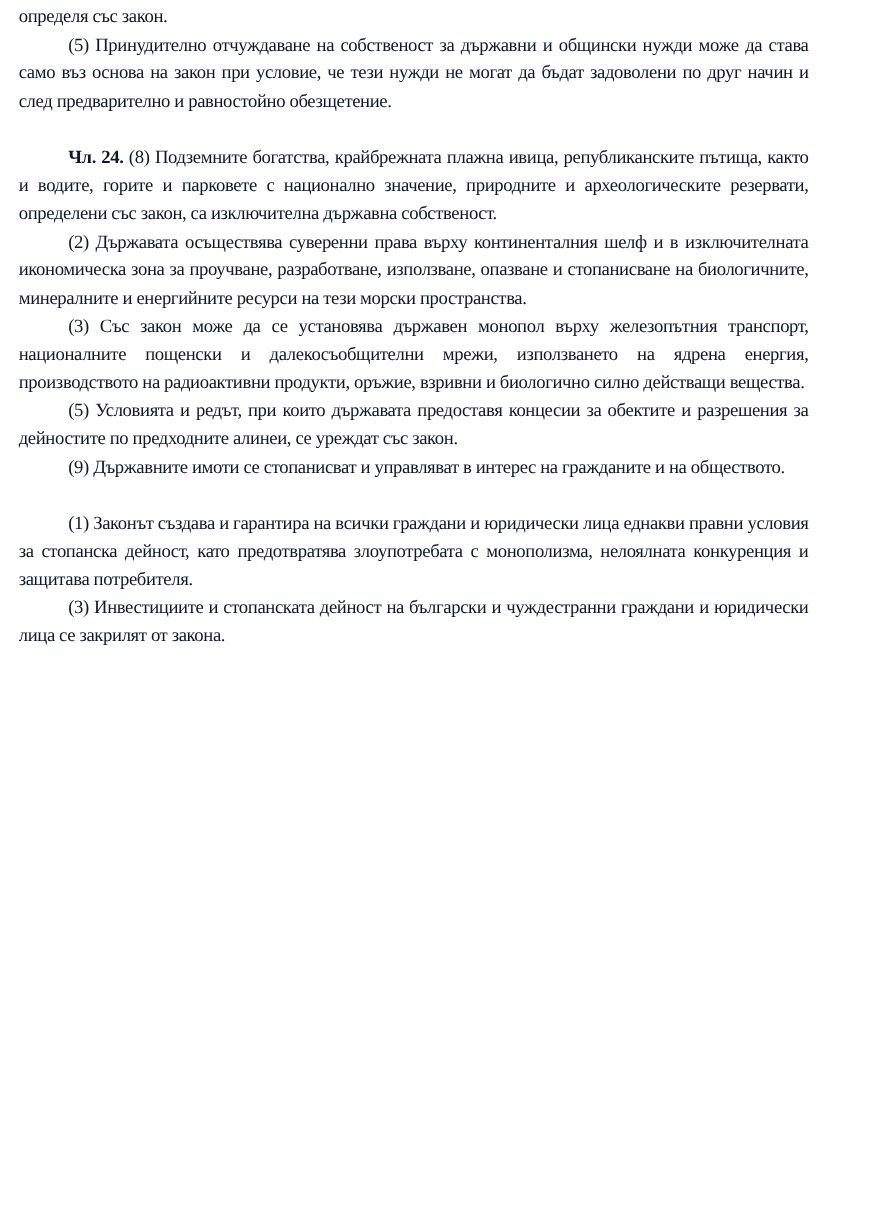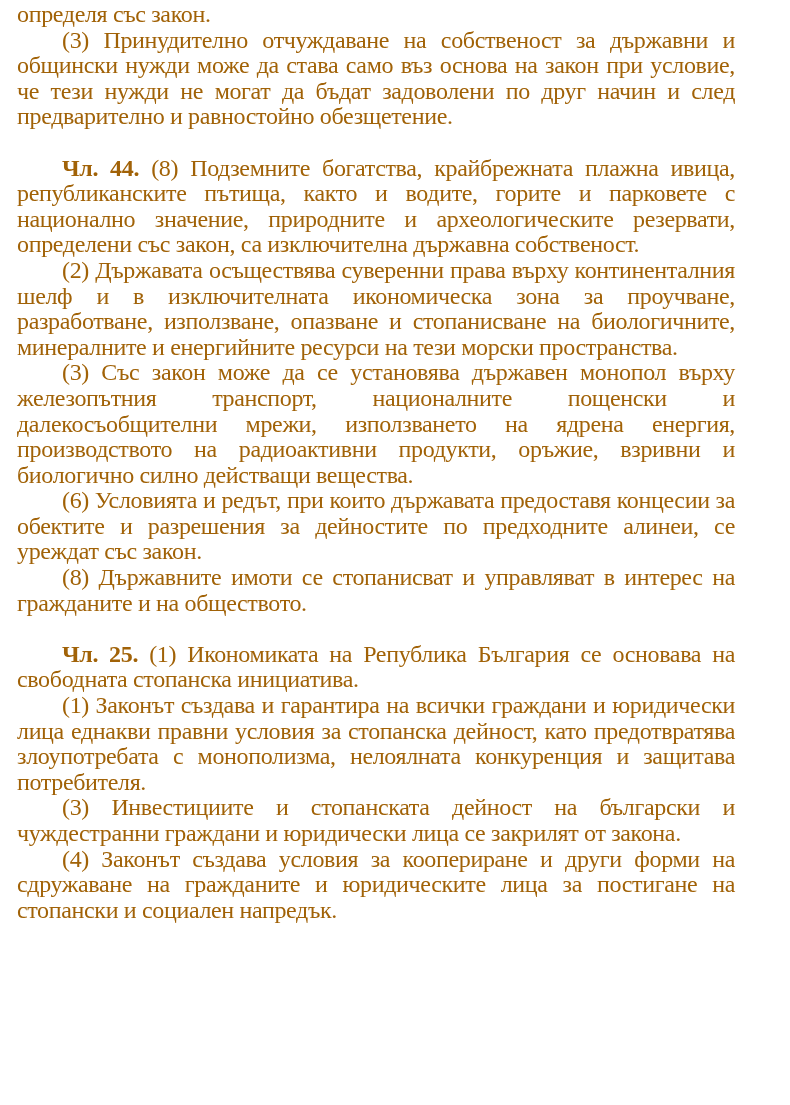--- a/index.html
+++ b/index.html
@@ -12,23 +12,23 @@
     height: 1105px;
     overflow: hidden;
     position: relative;
   }
   .page {
     position: absolute;
     left: 17px;
     top: 2px;
     width: 718px;
     font-family: "Liberation Serif", "DejaVu Serif", serif;
-    font-size: 24px;
+    font-size: 17px;
     line-height: 25.6px;
-    color: #a16207;
+    color: #0f172a;
     text-align: justify;
     letter-spacing: -0.35px;
     word-spacing: 0px;
   }
   .para {
     margin: 0;
     text-indent: 0;
   }
   .para.indent {
     text-indent: 45px;
@@ -43,41 +43,39 @@
     font-weight: bold;
   }
 </style>
 </head>
 <body>
 
 <div class="page">
 
   <p class="para cont">определя със закон.</p>
 
-  <p class="para indent">(3) Принудително отчуждаване на собственост за държавни и общински нужди може да става само въз основа на закон при условие, че тези нужди не могат да бъдат задоволени по друг начин и след предварително и равностойно обезщетение.</p>
+  <p class="para indent">(5) Принудително отчуждаване на собственост за държавни и общински нужди може да става само въз основа на закон при условие, че тези нужди не могат да бъдат задоволени по друг начин и след предварително и равностойно обезщетение.</p>
 
   <div class="gap"></div>
 
-  <p class="para indent"><span class="art-label">Чл. 44.</span> <span>(8) Подземните богатства, крайбрежната плажна ивица, републиканските пътища, както и водите, горите и парковете с национално значение, природните и археологическите резервати, определени със закон, са изключителна държавна собственост.</span></p>
+  <p class="para indent"><span class="art-label">Чл. 24.</span> <span>(8) Подземните богатства, крайбрежната плажна ивица, републиканските пътища, както и водите, горите и парковете с национално значение, природните и археологическите резервати, определени със закон, са изключителна държавна собственост.</span></p>
 
   <p class="para indent">(2) Държавата осъществява суверенни права върху континенталния шелф и в изключителната икономическа зона за проучване, разработване, използване, опазване и стопанисване на биологичните, минералните и енергийните ресурси на тези морски пространства.</p>
 
 
   <p class="para indent">(3) Със закон може да се установява държавен монопол върху железопътния транспорт, националните пощенски и далекосъобщителни мрежи, използването на ядрена енергия, производството на радиоактивни продукти, оръжие, взривни и биологично силно действащи вещества.</p>
 
-  <p class="para indent">(6) Условията и редът, при които държавата предоставя концесии за обектите и разрешения за дейностите по предходните алинеи, се уреждат със закон.</p>
+  <p class="para indent">(5) Условията и редът, при които държавата предоставя концесии за обектите и разрешения за дейностите по предходните алинеи, се уреждат със закон.</p>
 
-  <p class="para indent">(8) Държавните имоти се стопанисват и управляват в интерес на гражданите и на обществото.</p>
+  <p class="para indent">(9) Държавните имоти се стопанисват и управляват в интерес на гражданите и на обществото.</p>
 
   <div class="gap"></div>
 
-  <p class="para indent"><span class="art-label">Чл. 25.</span> <span>(1) Икономиката на Република България се основава на свободната стопанска инициатива.</span></p>
 
   <p class="para indent">(1) Законът създава и гарантира на всички граждани и юридически лица еднакви правни условия за стопанска дейност, като предотвратява злоупотребата с монополизма, нелоялната конкуренция и защитава потребителя.</p>
 
   <p class="para indent">(3) Инвестициите и стопанската дейност на български и чуждестранни граждани и юридически лица се закрилят от закона.</p>
 
-  <p class="para indent">(4) Законът създава условия за коопериране и други форми на сдружаване на гражданите и юридическите лица за постигане на стопански и социален напредък.</p>
 
   <div class="gap"></div>
 
 
 </div>
 
 </body></html>

